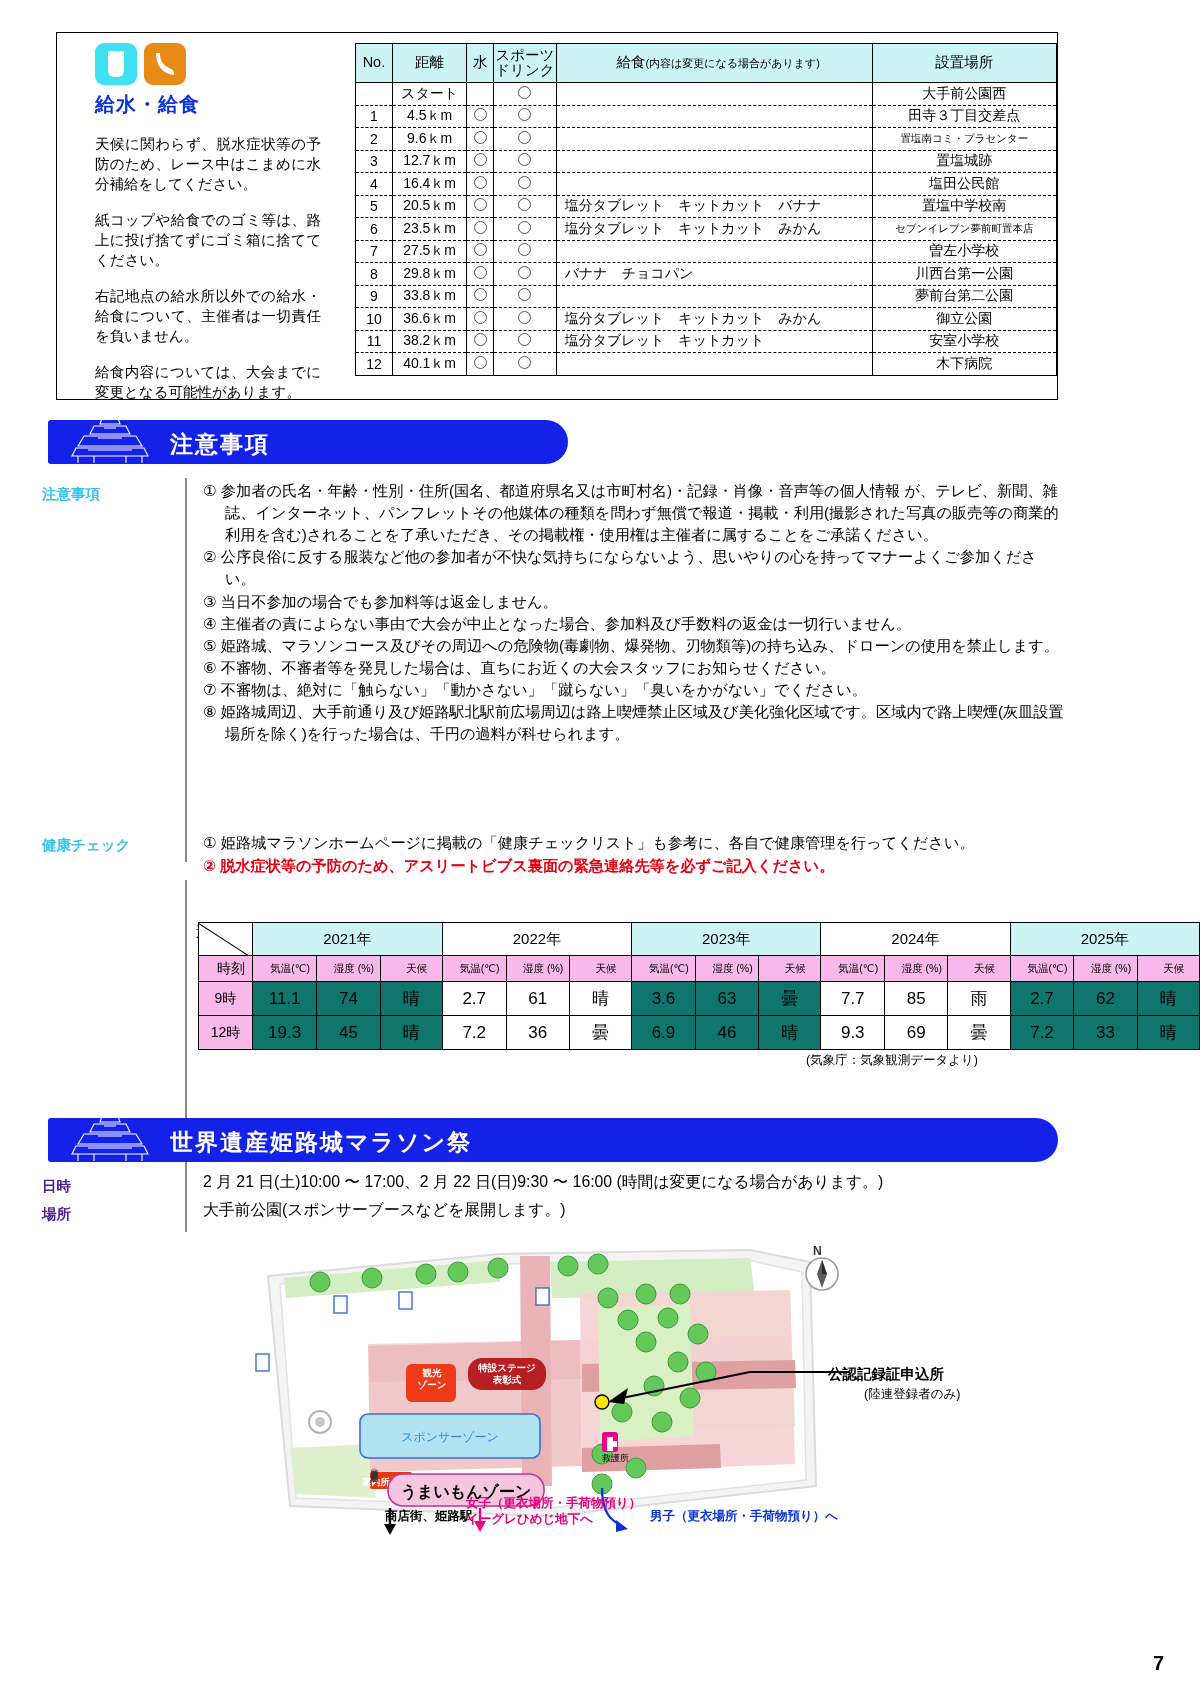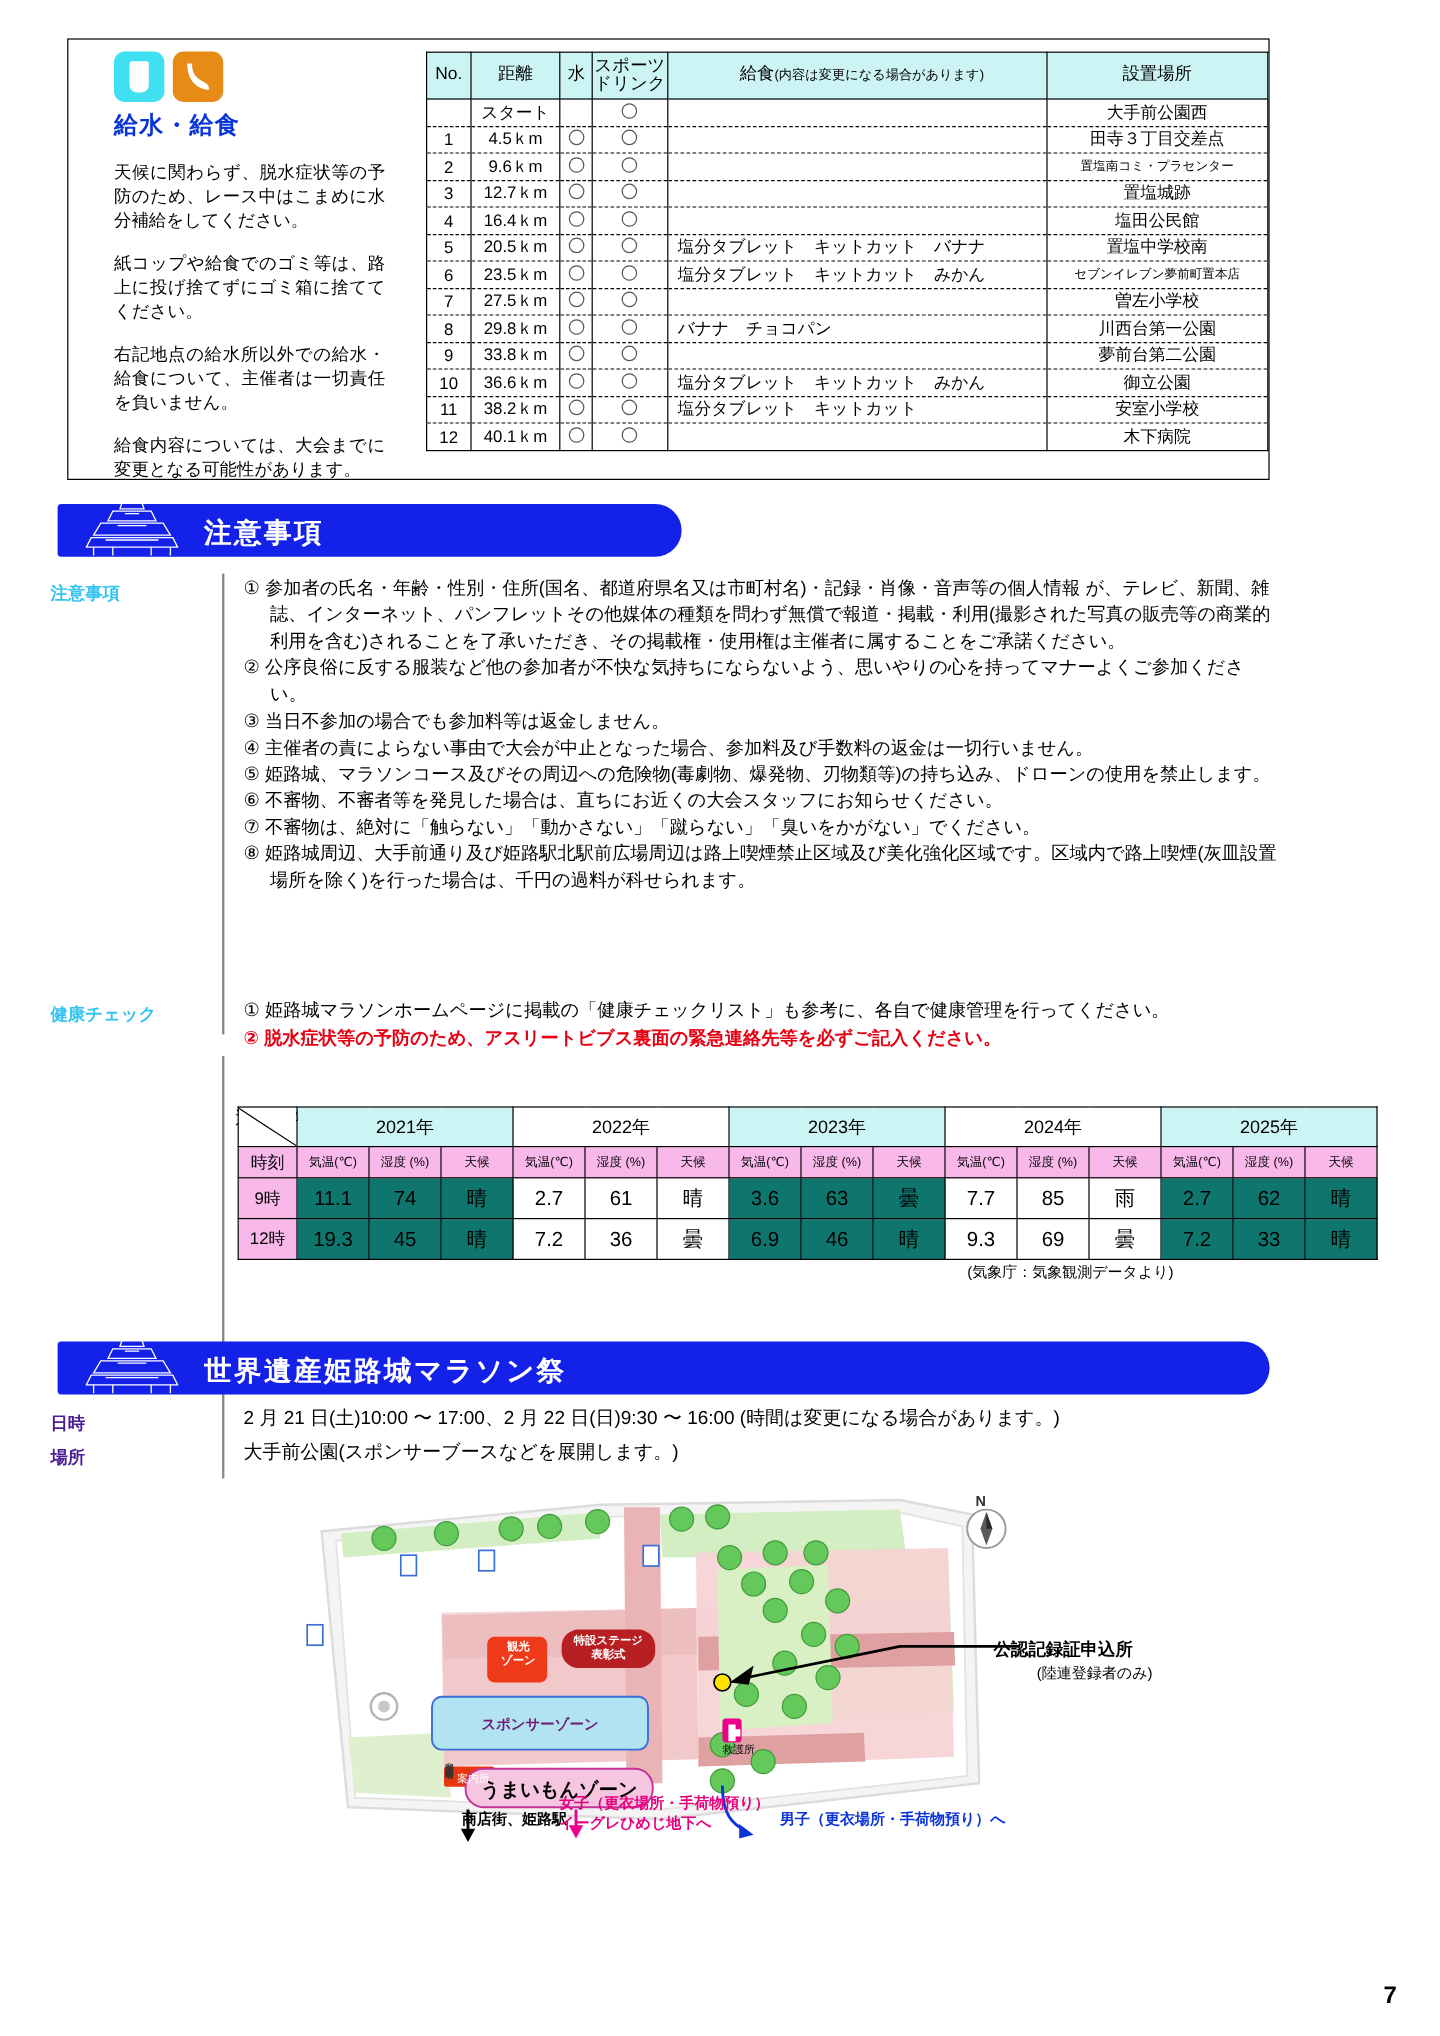--- a/index.html
+++ b/index.html
@@ -52,21 +52,21 @@
 
   
   .wx-title{position:absolute;font-size:15.5px;color:#000;}
   .wx-table{position:absolute;border-collapse:collapse;font-size:13px;}
   .wx-table td,.wx-table th{border:1px solid #000;text-align:center;vertical-align:middle;font-weight:normal;}
   .wx-corner{width:46px;height:30px;background:#fff;position:relative;overflow:hidden;}
   .wx-corner::after{content:"";position:absolute;left:0;top:0;width:140%;height:1px;background:#000;transform-origin:0 0;transform:rotate(33deg);}
   .wx-year{height:30px;font-size:15px;}
   .wx-year.a{background:#cdf4f4;}
   .wx-year.b{background:#ffffff;}
-  .wx-sub{background:#f8b8ea;height:23px;font-size:10.5px;}
+  .wx-sub{background:#f8b8ea;height:23px;font-size:10.5px;padding-left:12px;}
   .wx-tm{background:#f8b8ea;font-size:14px;width:46px;}
   .wx-v{height:31px;font-size:17px;width:57px;}
   .wx-v.a{background:#0f766e;}
   .wx-v.b{background:#ffffff;}
   .wx-src{position:absolute;font-size:12.5px;color:#000;}
 
   
   .ev-label{position:absolute;color:#4c1d95;font-weight:bold;font-size:14.5px;}
   .ev-text{position:absolute;font-size:15.8px;color:#000;}
 
@@ -448,24 +448,24 @@
 
     
     <div style="position:absolute;left:163px;top:131px;width:38px;text-align:center;color:#fff;font-weight:bold;font-size:9.5px;line-height:1.25;">
       <span>観光</span><br>
       <span>ゾーン</span>
     </div>
     <div style="position:absolute;left:222px;top:126px;width:70px;text-align:center;color:#fff;font-weight:bold;font-size:9.5px;line-height:1.25;">
       <span>特設ステージ</span><br>
       <span>表彰式</span>
     </div>
-    <div style="position:absolute;left:110px;top:193px;width:180px;text-align:center;color:#701a75;font-weight:bold;font-size:12px;">スポンサーゾーン</div>
+    <div style="position:absolute;left:110px;top:193px;width:180px;text-align:center;color:#3b82f6;font-weight:normal;font-size:12px;">スポンサーゾーン</div>
     <div style="position:absolute;left:138px;top:246px;width:156px;text-align:center;color:#000;font-weight:bold;font-size:16px;">うまいもんゾーン</div>
     <div style="position:absolute;left:352px;top:216px;font-size:9px;color:#000;">救護所</div>
-    <div style="position:absolute;left:118px;top:240px;width:40px;text-align:right;font-size:9px;color:#fff;font-weight:normal;">案内所</div>
+    <div style="position:absolute;left:106px;top:240px;width:40px;text-align:center;font-size:9px;color:#fff;font-weight:bold;">案内所</div>
     <div style="position:absolute;left:563px;top:8px;font-size:12px;color:#333;font-weight:bold;">N</div>
     <div style="position:absolute;left:100px;top:228px;width:28px;font-size:7.5px;color:#333;line-height:1.15;writing-mode:vertical-rl;">大手門前
 （仮設）
 駐輪場</div>
   </div>
 
   <div class="map-note" style="left:828px;top:1365px;font-size:14.5px;color:#000;">公認記録証申込所</div>
   <div class="map-note" style="left:828px;top:1386px;font-size:12.5px;font-weight:normal;color:#000;margin-left:36px;">(陸連登録者のみ)</div>
 
   <div class="map-note" style="left:385px;top:1508px;color:#000;">商店街、姫路駅</div>

